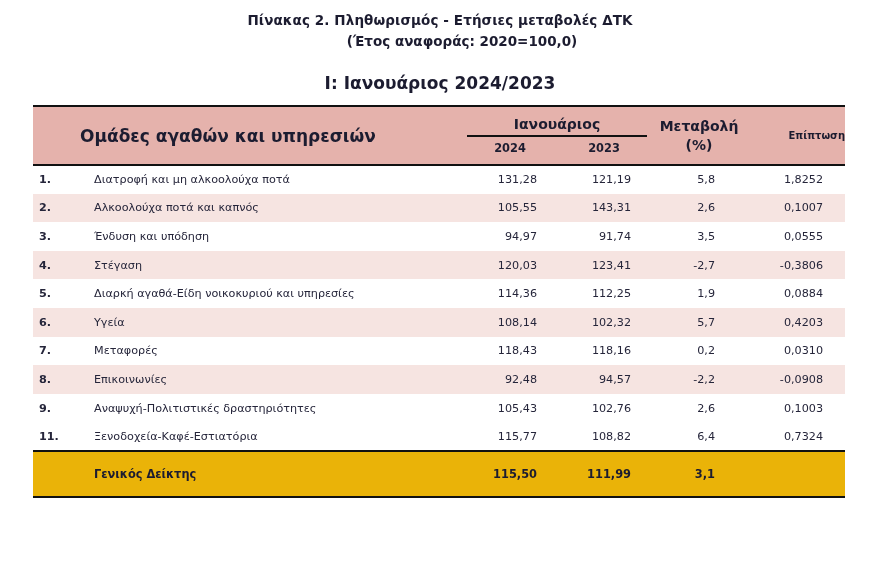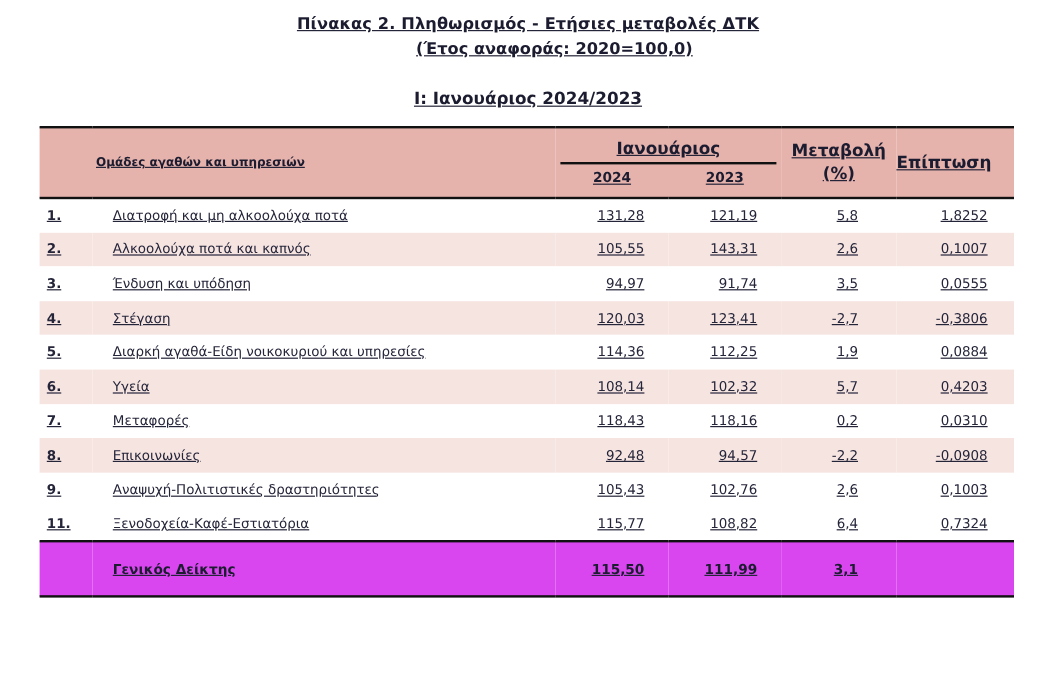--- a/index.html
+++ b/index.html
@@ -14,21 +14,20 @@
     font-family: "DejaVu Sans", "Liberation Sans", sans-serif;
     color: #25253a;
     overflow: hidden;
   }
 
   .page {
     position: relative;
     width: 880px;
     height: 578px;
     box-sizing: border-box;
-    text-decoration: underline;
   }
 
   
   .title-block {
     padding-top: 10px;
     text-align: center;
   }
   .doc-title {
     font-size: 13.5px;
     font-weight: bold;
@@ -38,21 +37,21 @@
   }
   .doc-subtitle {
     font-size: 13.5px;
     font-weight: bold;
     line-height: 21px;
     color: #1c1c30;
     padding-left: 44px;
   }
   .period-title {
     margin-top: 22px;
-    font-size: 14px;
+    font-size: 17px;
     font-weight: bold;
     line-height: 18px;
     color: #1c1c30;
     text-align: center;
   }
 
   
   .table-wrap {
     margin: 13px 35px 0 33px;
   }
@@ -78,21 +77,21 @@
     border-bottom: 2px solid #111111;
     padding: 0;
     vertical-align: middle;
     font-weight: bold;
     color: #1c1c30;
     height: 57px;
   }
   th.h-group {
     text-align: left;
     padding-left: 47px !important;
-    font-size: 10px;
+    font-size: 17px;
     margin-top: 30px;
   }
   th.h-period {
     text-align: center;
     font-size: 11.4px;
     padding: 0 !important;
   }
   .period-stack {
     display: flex;
     flex-direction: column;
@@ -119,22 +118,22 @@
     font-weight: bold;
   }
   th.h-change {
     text-align: center;
     font-size: 14px;
     line-height: 19px;
   }
   th.h-change .chg-l1 { display: block; }
   th.h-change .chg-l2 { display: block; }
   th.h-impact {
-    text-align: left;
-    font-size: 14px;
+    text-align: right;
+    font-size: 10px;
   }
 
   
   tbody tr.data-row {
     height: 28.6px;
   }
   tbody tr.data-row.alt td {
     background: #f6e4e1;
   }
   tbody tr.data-row td {
@@ -161,21 +160,21 @@
     text-align: right;
     padding-right: 32px !important;
   }
   td.c-val.imp {
     text-align: right;
     padding-right: 22px !important;
   }
 
   
   tbody tr.total-row td {
-    background: #d946ef;
+    background: #eab308;
     border-top: 2px solid #111111;
     border-bottom: 2px solid #111111;
     height: 42px;
     font-weight: bold;
     color: #1c1c30;
     font-size: 11.4px;
   }
   tbody tr.total-row td.c-name {
     padding-left: 17px !important;
   }

